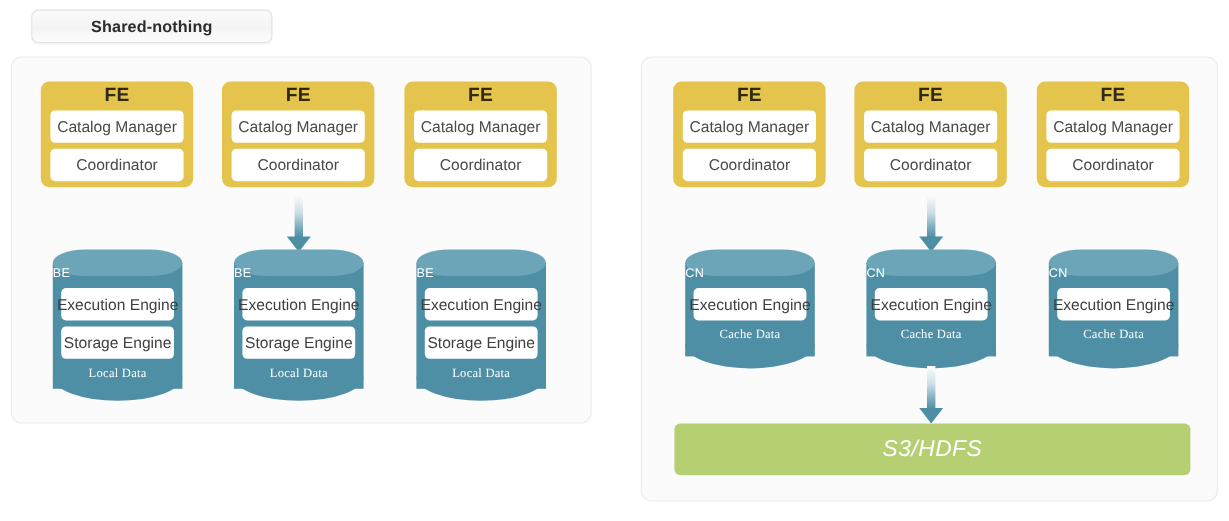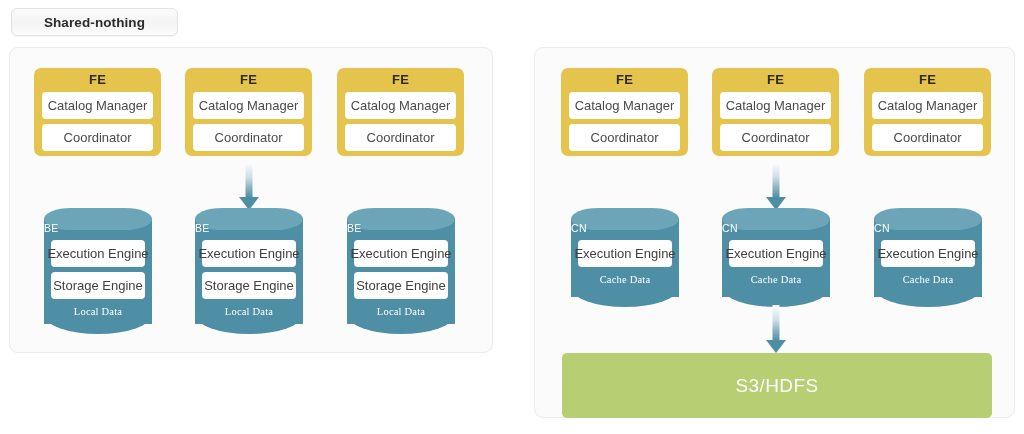--- a/index.html
+++ b/index.html
@@ -41,21 +41,21 @@
   
   .fe{
     position:absolute;
     width:127px;height:88px;
     background:#e5c44d;
     border-radius:7px;
     box-sizing:border-box;
     padding:5px 8px 8px 8px;
   }
   .fe .hdr{
-    text-align:center;font-size:13px;font-weight:bold;color:#2f2a14;
+    text-align:center;font-size:16px;font-weight:bold;color:#2f2a14;
     line-height:14px;height:14px;letter-spacing:.2px;
   }
   .fe .slot{
     height:27px;margin-top:5px;
     background:#ffffff;border-radius:4px;
     display:flex;align-items:center;justify-content:center;
   }
   .fe .slot span{font-size:13px;color:#4a4a4a;white-space:nowrap;}
 
   
@@ -115,21 +115,21 @@
   }
   .storage span{
     font-size:19px;color:#ffffff;letter-spacing:.4px;font-weight:400;
   }
 </style>
 </head>
 <body>
 
 <div id="stage">
 
-  <div class="pill" style="left:11px;top:8px;width:167px;text-align:center;">
+  <div class="pill" style="left:26px;top:8px;width:201px;text-align:center;">
     <span>Shared-nothing</span>
   </div>
 
   <div class="panel" style="left:9px;top:47px;width:484px;height:306px;"></div>
 
   <div class="fe" style="left:34px;top:68px;">
     <div class="hdr">FE</div>
     <div class="slot">
         <span>Catalog Manager</span>
       </div>
@@ -266,17 +266,17 @@
         <span>Execution Engine</span>
       </div>
     <div class="datalbl" style="top:65px;">Cache Data</div>
   </div>
 
   <div class="arrow" style="left:760px;top:305px;width:32px;height:48px;">
     <div class="shaft" style="height:36px;"></div>
     <div class="head"></div>
   </div>
 
-  <div class="storage" style="left:562px;top:353px;width:430px;height:65px;">
+  <div class="storage" style="left:562px;top:353px;width:430px;height:43px;font-style:italic;">
     <span>S3/HDFS</span>
   </div>
 
 </div>
 
 </body></html>

